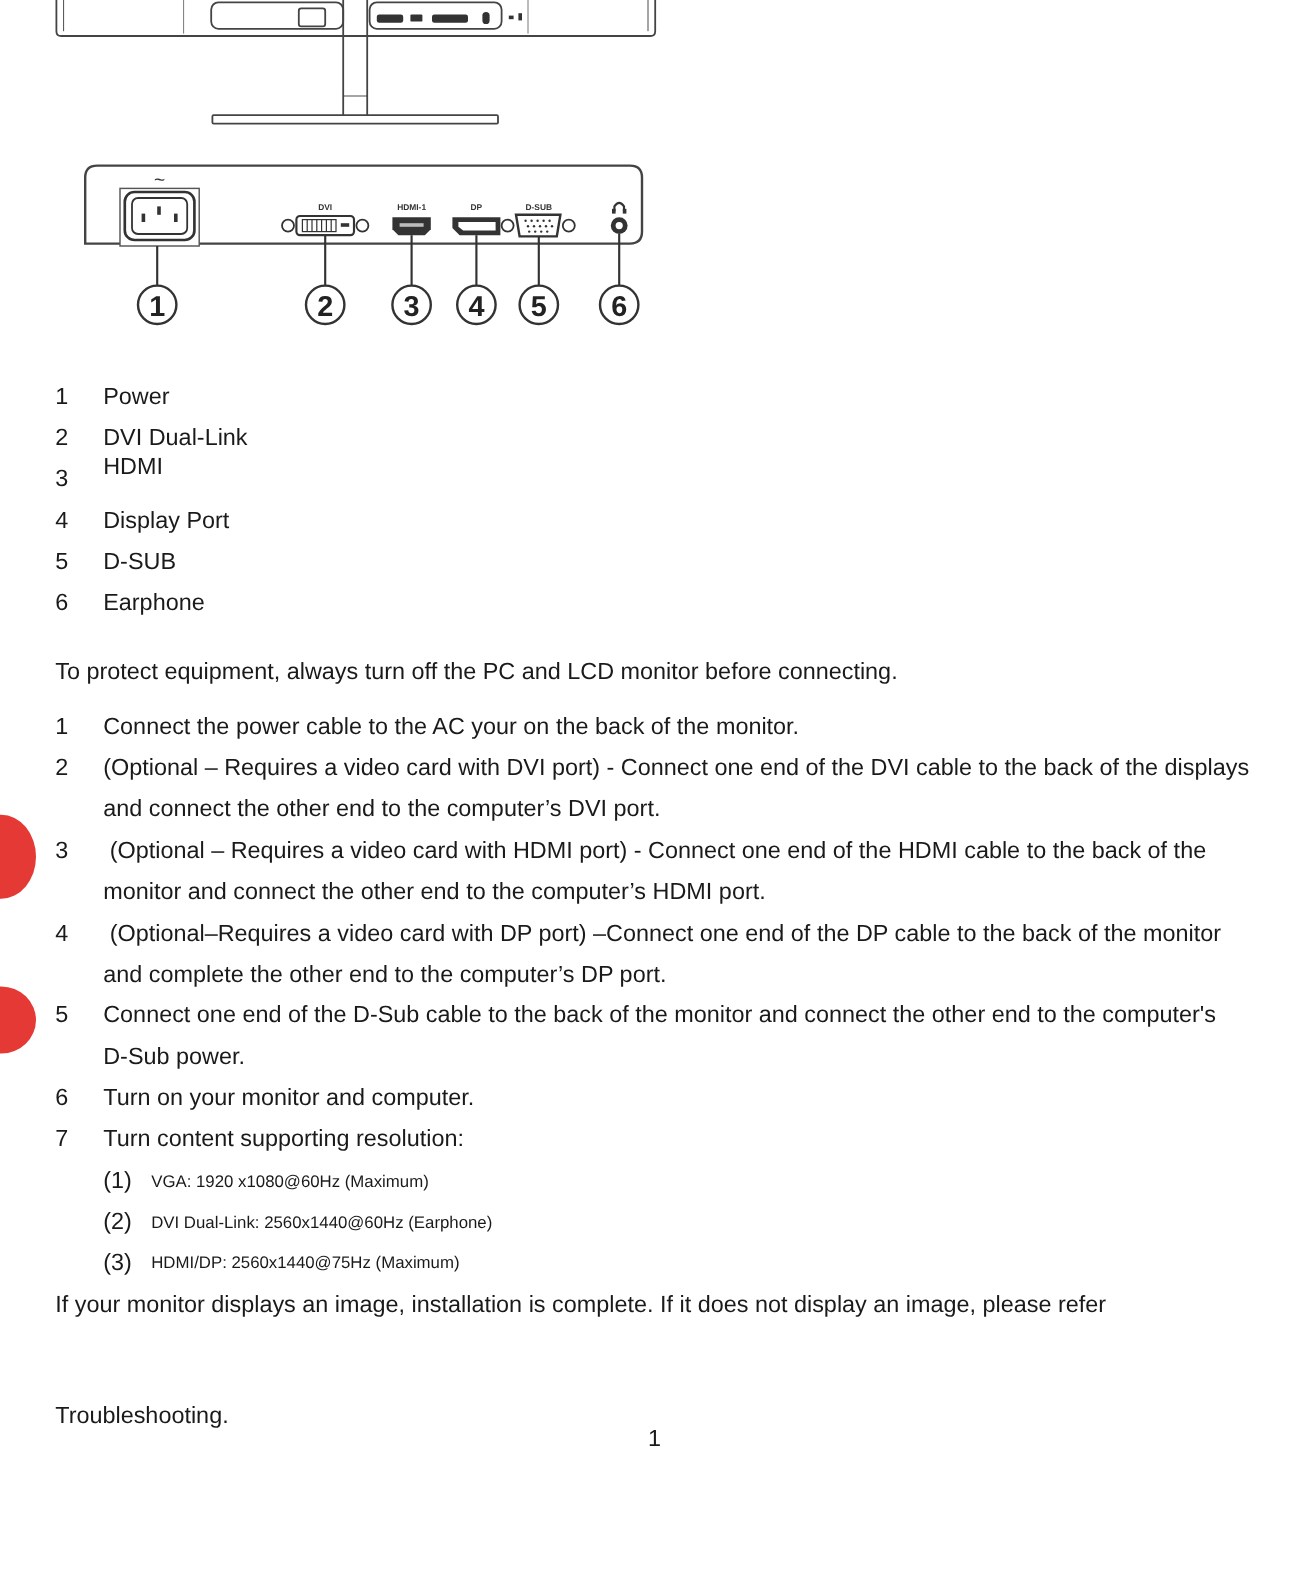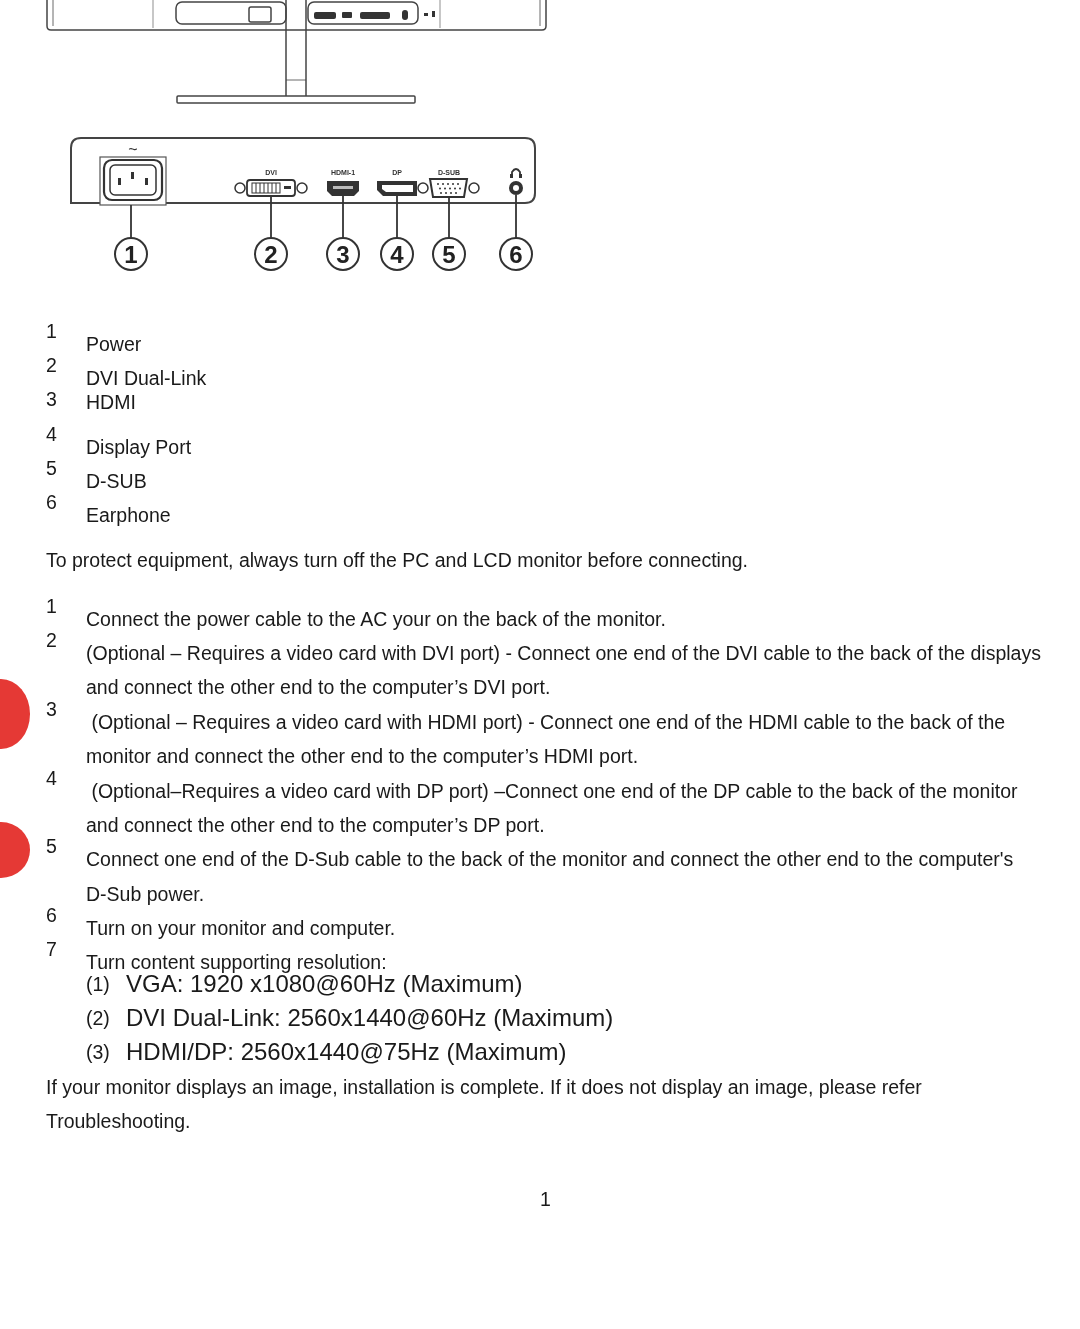--- a/index.html
+++ b/index.html
@@ -3,23 +3,23 @@
 <meta charset="utf-8">
 <style>
   html, body { margin: 0; padding: 0; background: #ffffff; }
   body {
     width: 1080px; height: 1329px; position: relative; overflow: hidden;
     font-family: "Liberation Sans", sans-serif; color: #1a1a1a;
   }
   .abs { position: absolute; }
   .line { position: absolute; font-size: 19.5px; line-height: 24px; white-space: nowrap; }
   .num { position: absolute; left: 46px; font-size: 19.5px; line-height: 24px; }
-  .txt { position: absolute; left: 86px; font-size: 19.5px; line-height: 24px; white-space: nowrap; margin-top: 13px; }
+  .txt { position: absolute; left: 86px; font-size: 19.5px; line-height: 24px; white-space: nowrap; }
   .sub-num { position: absolute; left: 86px; font-size: 19.5px; line-height: 24px; }
-  .sub-txt { position: absolute; left: 126px; font-size: 24px; line-height: 24px; white-space: nowrap; }
+  .sub-txt { position: absolute; left: 126px; font-size: 14px; line-height: 24px; white-space: nowrap; }
   .marker {
     position: absolute; left: -28px; width: 58px; background: #e53935;
     border-radius: 0 50% 50% 0 / 0 50% 50% 0;
   }
   svg text { font-family: "Liberation Sans", sans-serif; }
 </style>
 </head>
 <body>
 
 <svg class="abs" style="left:0;top:0" width="560" height="110" viewBox="0 0 560 110">
@@ -191,21 +191,21 @@
     <span class="txt" style="top:662px">and connect the other end to the computer’s DVI port.</span>
   </div>
   <div>
     <span class="num" style="top:697px">3</span>
     <span class="txt" style="top:697px;white-space:pre"> (Optional – Requires a video card with HDMI port) - Connect one end of the HDMI cable to the back of the</span>
     <span class="txt" style="top:731px">monitor and connect the other end to the computer’s HDMI port.</span>
   </div>
   <div>
     <span class="num" style="top:766px">4</span>
     <span class="txt" style="top:766px;white-space:pre"> (Optional–Requires a video card with DP port) –Connect one end of the DP cable to the back of the monitor</span>
-    <span class="txt" style="top:800px">and connect the other end to the computer’s DP port.</span>
+    <span class="txt" style="top:800px">and complete the other end to the computer’s DP port.</span>
   </div>
   <div>
     <span class="num" style="top:834px">5</span>
     <span class="txt" style="top:834px">Connect one end of the D-Sub cable to the back of the monitor and connect the other end to the computer's</span>
     <span class="txt" style="top:869px">D-Sub power.</span>
   </div>
   <div>
     <span class="num" style="top:903px">6</span>
     <span class="txt" style="top:903px">Turn on your monitor and computer.</span>
   </div>
@@ -215,26 +215,26 @@
   </div>
 </div>
 
 <div>
   <div>
     <span class="sub-num" style="top:972px">(1)</span>
     <span class="sub-txt" style="top:972px">VGA: 1920 x1080@60Hz (Maximum)</span>
   </div>
   <div>
     <span class="sub-num" style="top:1006px">(2)</span>
-    <span class="sub-txt" style="top:1006px">DVI Dual-Link: 2560x1440@60Hz (Maximum)</span>
+    <span class="sub-txt" style="top:1006px">DVI Dual-Link: 2560x1440@60Hz (Earphone)</span>
   </div>
   <div>
     <span class="sub-num" style="top:1040px">(3)</span>
     <span class="sub-txt" style="top:1040px">HDMI/DP: 2560x1440@75Hz (Maximum)</span>
   </div>
 </div>
 
 <div>
   <div class="line" style="left:46px;top:1075px">If your monitor displays an image, installation is complete. If it does not display an image, please refer</div>
-  <div class="line" style="left:46px;top:1109px">Troubleshooting.</div>
+  <div class="line" style="left:46px;top:1168px">Troubleshooting.</div>
 </div>
 
 <div class="line" style="left:540px;top:1187px">1</div>
 
 </body></html>

